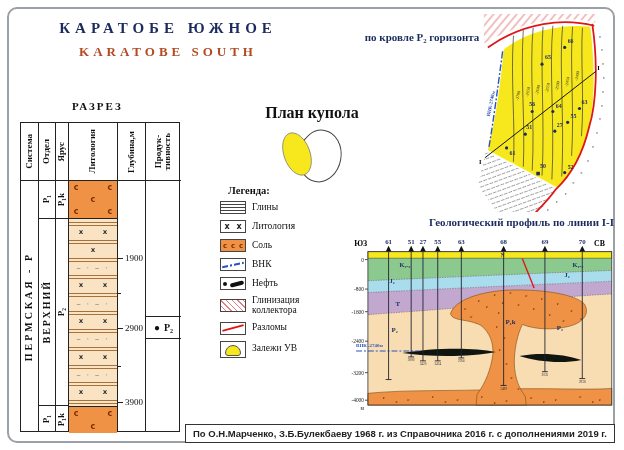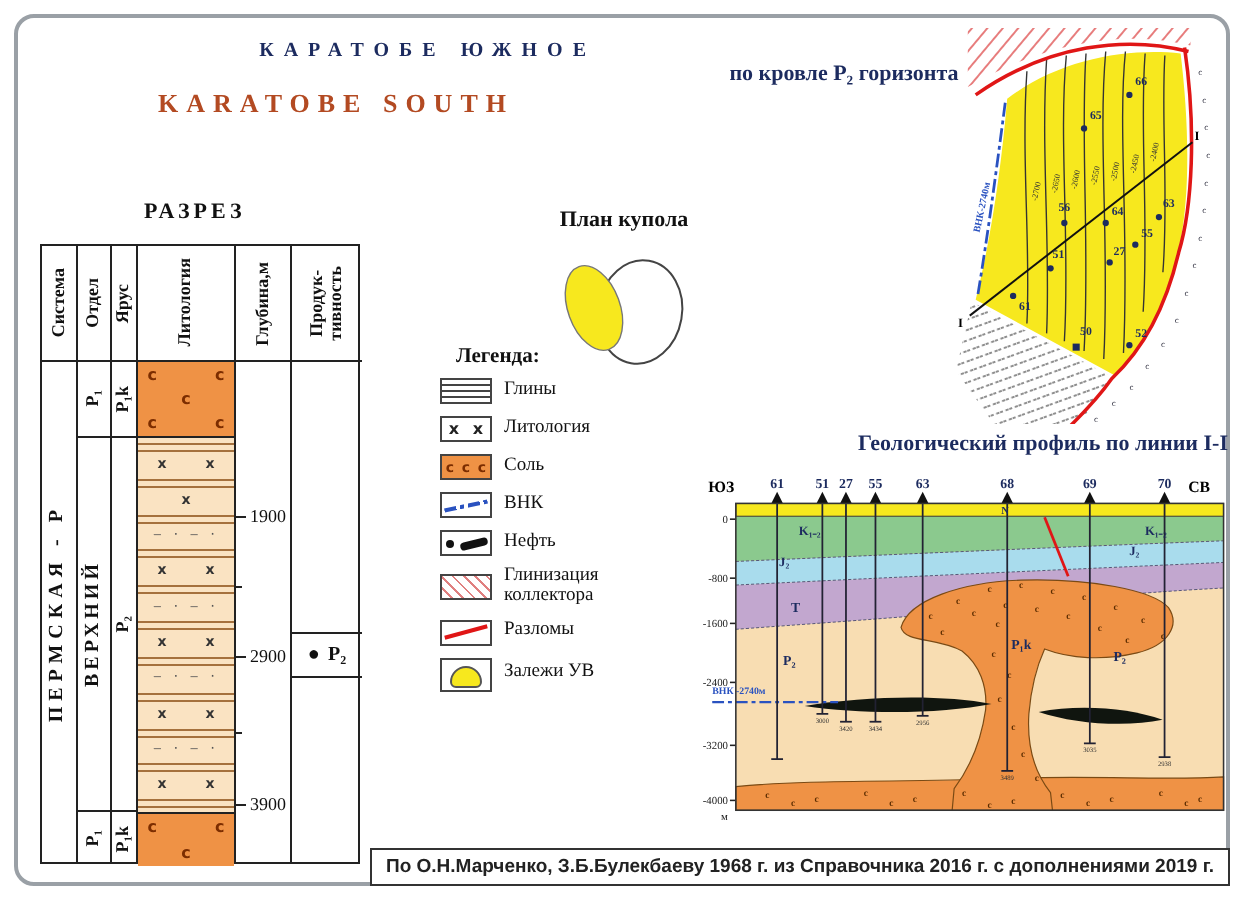--- a/index.html
+++ b/index.html
@@ -6,22 +6,22 @@
     --navy:#1c2b5f; --rust:#b34a22; --yellow:#f7e81e; --salt:#ef9245;
     --tan:#f8ddb2; --green:#8bc98e; --blue:#a9dced; --purple:#c2a7cf;
     --red:#e01616; --vnk:#2a52c0; --oil:#10150f; --litho:#fae3c2; --lithline:#a5713d;
   }
   *{box-sizing:border-box;margin:0;padding:0}
   body{width:624px;height:450px;background:#fff;position:relative;overflow:hidden;
        font-family:"Liberation Serif",serif;color:#111}
   .frame{position:absolute;left:7px;top:7px;width:608px;height:436px;
          border:2px solid #9aa0a6;border-radius:10px}
   .abs{position:absolute}
-  .title-ru{left:38px;top:20px;width:260px;text-align:right;font-weight:bold;
-            font-size:10px;letter-spacing:5px;color:var(--navy)}
+  .title-ru{left:38px;top:20px;width:260px;text-align:center;font-weight:bold;
+            font-size:15px;letter-spacing:5px;color:var(--navy)}
   .title-en{left:38px;top:44px;width:260px;text-align:center;font-weight:bold;
             font-size:13px;letter-spacing:4px;color:var(--rust)}
   .rz-label{left:72px;top:100px;font-size:11px;font-weight:bold;letter-spacing:2px}
   
   .rz{left:20px;top:122px;width:160px;height:310px;border:1.5px solid #222}
   .col{position:absolute;top:0;height:100%;border-right:1px solid #222}
   .hdr{position:absolute;left:0;top:0;width:100%;height:58px;border-bottom:1px solid #222;
        display:flex;align-items:center;justify-content:center}
   .vtext{writing-mode:vertical-rl;transform:rotate(180deg);font-size:9px;font-weight:600;
          line-height:1.05;white-space:pre-line;text-align:center}
@@ -37,23 +37,23 @@
         background:var(--litho)}
   .band.lines{background:repeating-linear-gradient(180deg,var(--litho) 0 2.6px,var(--lithline) 2.6px 3.6px)}
   .band.sand1,.band.sand2{font:bold 7px/1 "DejaVu Sans",sans-serif;color:#333}
   .band.silt{font:6px/1 "DejaVu Sans Mono",monospace;color:#555;letter-spacing:1px}
   .tick{position:absolute;width:5px;height:1px;background:#222;left:0}
   .dep{position:absolute;left:7px;font-size:9px}
   .prodbox{position:absolute;left:0;top:193px;width:100%;height:23px;border-top:1px solid #222;
            border-bottom:1px solid #222;display:flex;align-items:center;justify-content:center;
            gap:4px;font-size:10px;font-weight:bold}
   
-  .dome-title{left:258px;top:104px;width:108px;text-align:center;font-size:11px;font-weight:bold}
+  .dome-title{left:258px;top:104px;width:108px;text-align:center;font-size:16px;font-weight:bold}
   
-  .legend{left:220px;top:173px;width:145px}
+  .legend{left:220px;top:185px;width:145px}
   .legend h4{font-size:10.5px;font-weight:bold;margin:0 0 5px 8px}
   .li{display:flex;align-items:center;margin-bottom:6px}
   .li .lab{font-size:9.5px;margin-left:6px;line-height:1.05;width:92px}
   .sw{width:26px;height:13px;border:1px solid #444;background:#fff;flex:none;position:relative;
       display:flex;align-items:center;justify-content:space-around;
       font-family:"DejaVu Sans",sans-serif;overflow:hidden}
   .sw-silt{background-image:
       repeating-linear-gradient(90deg,#444 0 4px,transparent 4px 6px,#444 6px 7.5px,transparent 7.5px 11px),
       repeating-linear-gradient(90deg,#444 0 4px,transparent 4px 6px,#444 6px 7.5px,transparent 7.5px 11px);
       background-size:100% 1px,100% 1px;background-position:2px 3px,2px 8px;background-repeat:no-repeat,no-repeat}

